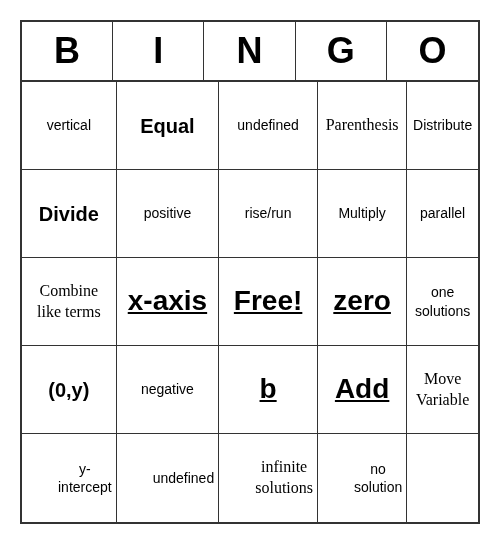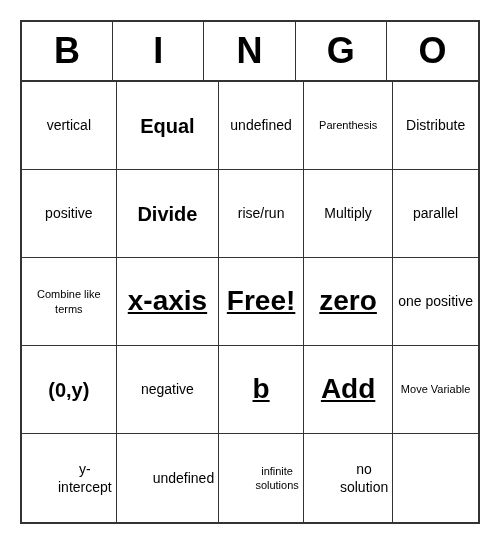--- a/index.html
+++ b/index.html
@@ -60,50 +60,51 @@
       font-size: 20px;
       font-weight: bold;
       text-align: center;
     }
     .bingo-cell.xl-text {
       font-size: 28px;
       font-weight: bold;
       text-decoration: underline;
     }
     .bingo-cell.small-text {
-      font-size: 11px;
+      font-size: 16px;
+      font-family: Liberation Serif, serif;
     }
   </style>
 </head>
 <body>
 
 <div class="bingo-card">
   <div class="bingo-header">
   <div class="bingo-header-cell">B</div>
       <div class="bingo-header-cell">I</div>
       <div class="bingo-header-cell">N</div>
       <div class="bingo-header-cell">G</div>
       <div class="bingo-header-cell">O</div>
     </div>
   <div class="bingo-grid">
   <div class="bingo-cell">vertical</div>
       <div class="bingo-cell large-text">Equal</div>
       <div class="bingo-cell">undefined</div>
       <div class="bingo-cell small-text">Parenthesis</div>
       <div class="bingo-cell">Distribute</div>
+      <div class="bingo-cell large-text">Divide</div>
       <div class="bingo-cell">positive</div>
-      <div class="bingo-cell large-text">Divide</div>
       <div class="bingo-cell">rise/run</div>
       <div class="bingo-cell">Multiply</div>
       <div class="bingo-cell">parallel</div>
       <div class="bingo-cell small-text">Combine like terms</div>
       <div class="bingo-cell xl-text">x-axis</div>
       <div class="bingo-cell xl-text">Free!</div>
       <div class="bingo-cell xl-text">zero</div>
-      <div class="bingo-cell">one positive</div>
+      <div class="bingo-cell">one solutions</div>
       <div class="bingo-cell large-text">(0,y)</div>
       <div class="bingo-cell">negative</div>
       <div class="bingo-cell xl-text">b</div>
       <div class="bingo-cell xl-text">Add</div>
       <div class="bingo-cell small-text">Move Variable</div>
       <div class="bingo-cell">y-intercept</div>
       <div class="bingo-cell">undefined</div>
       <div class="bingo-cell small-text">infinite solutions</div>
       <div class="bingo-cell">no solution</div>
     </div>

